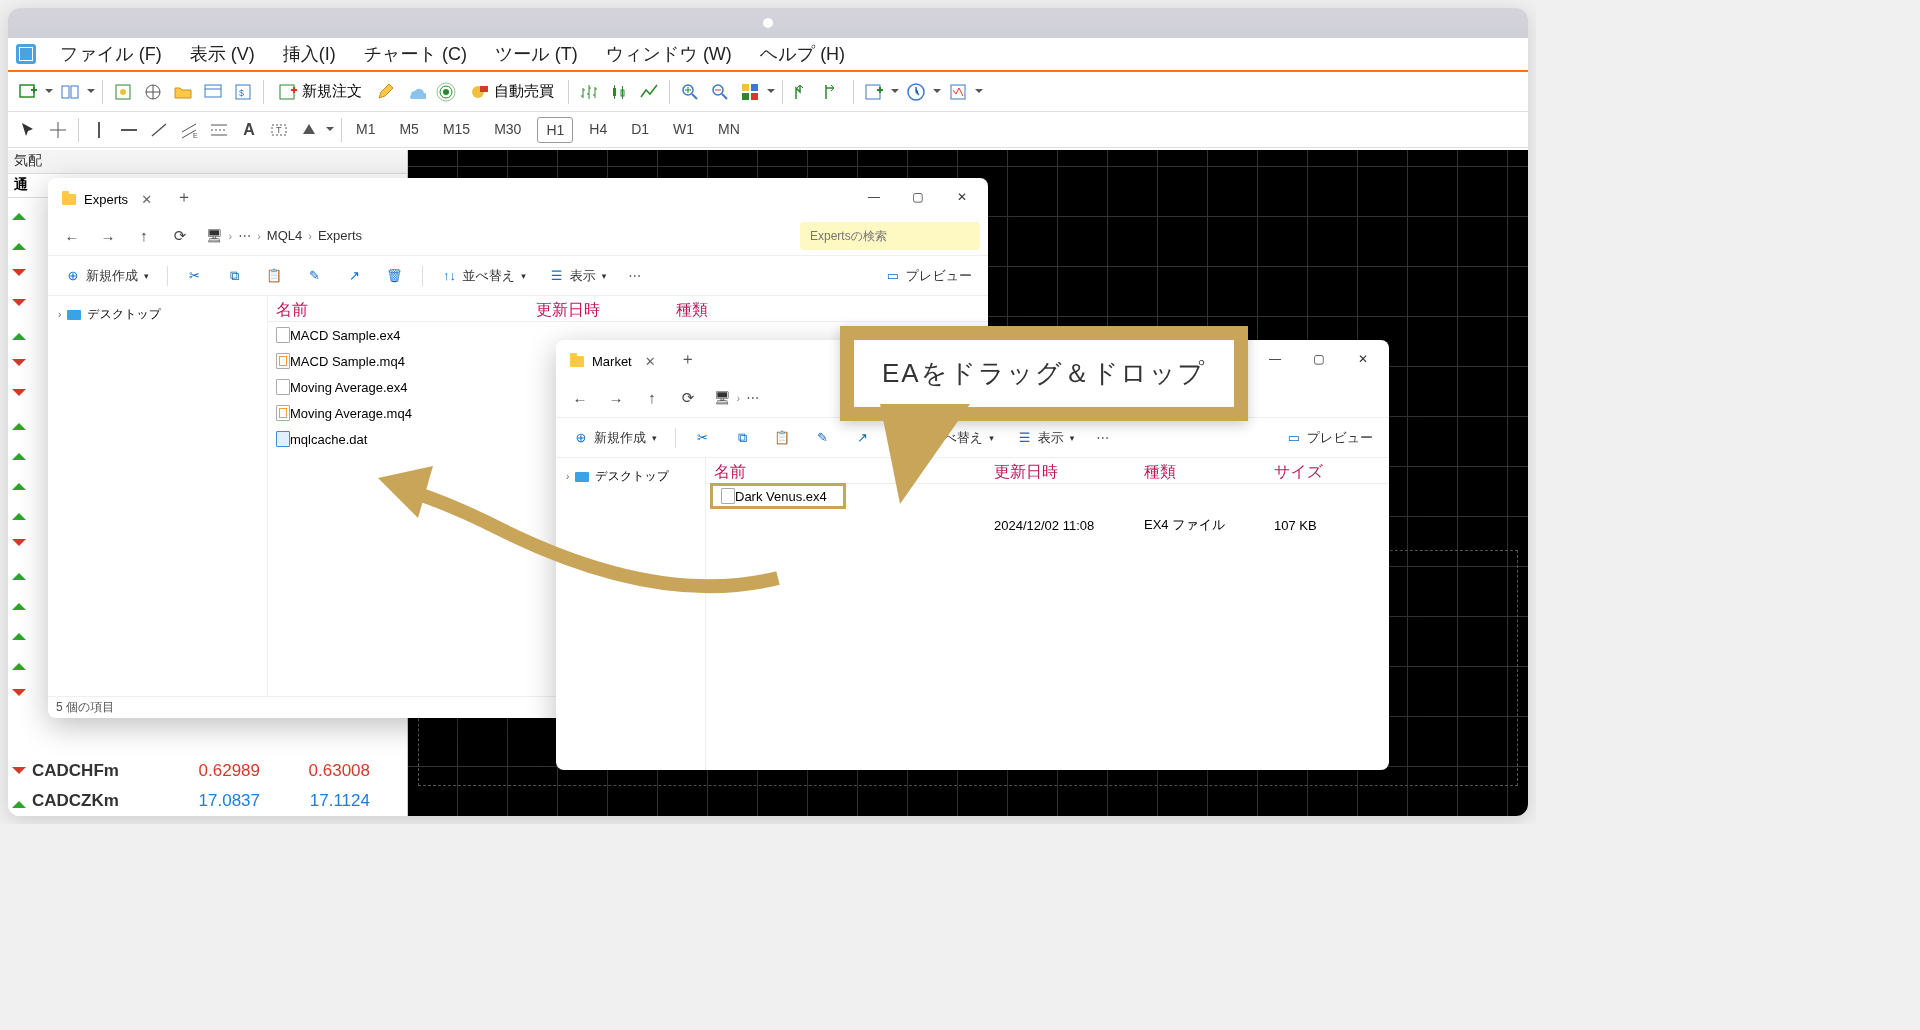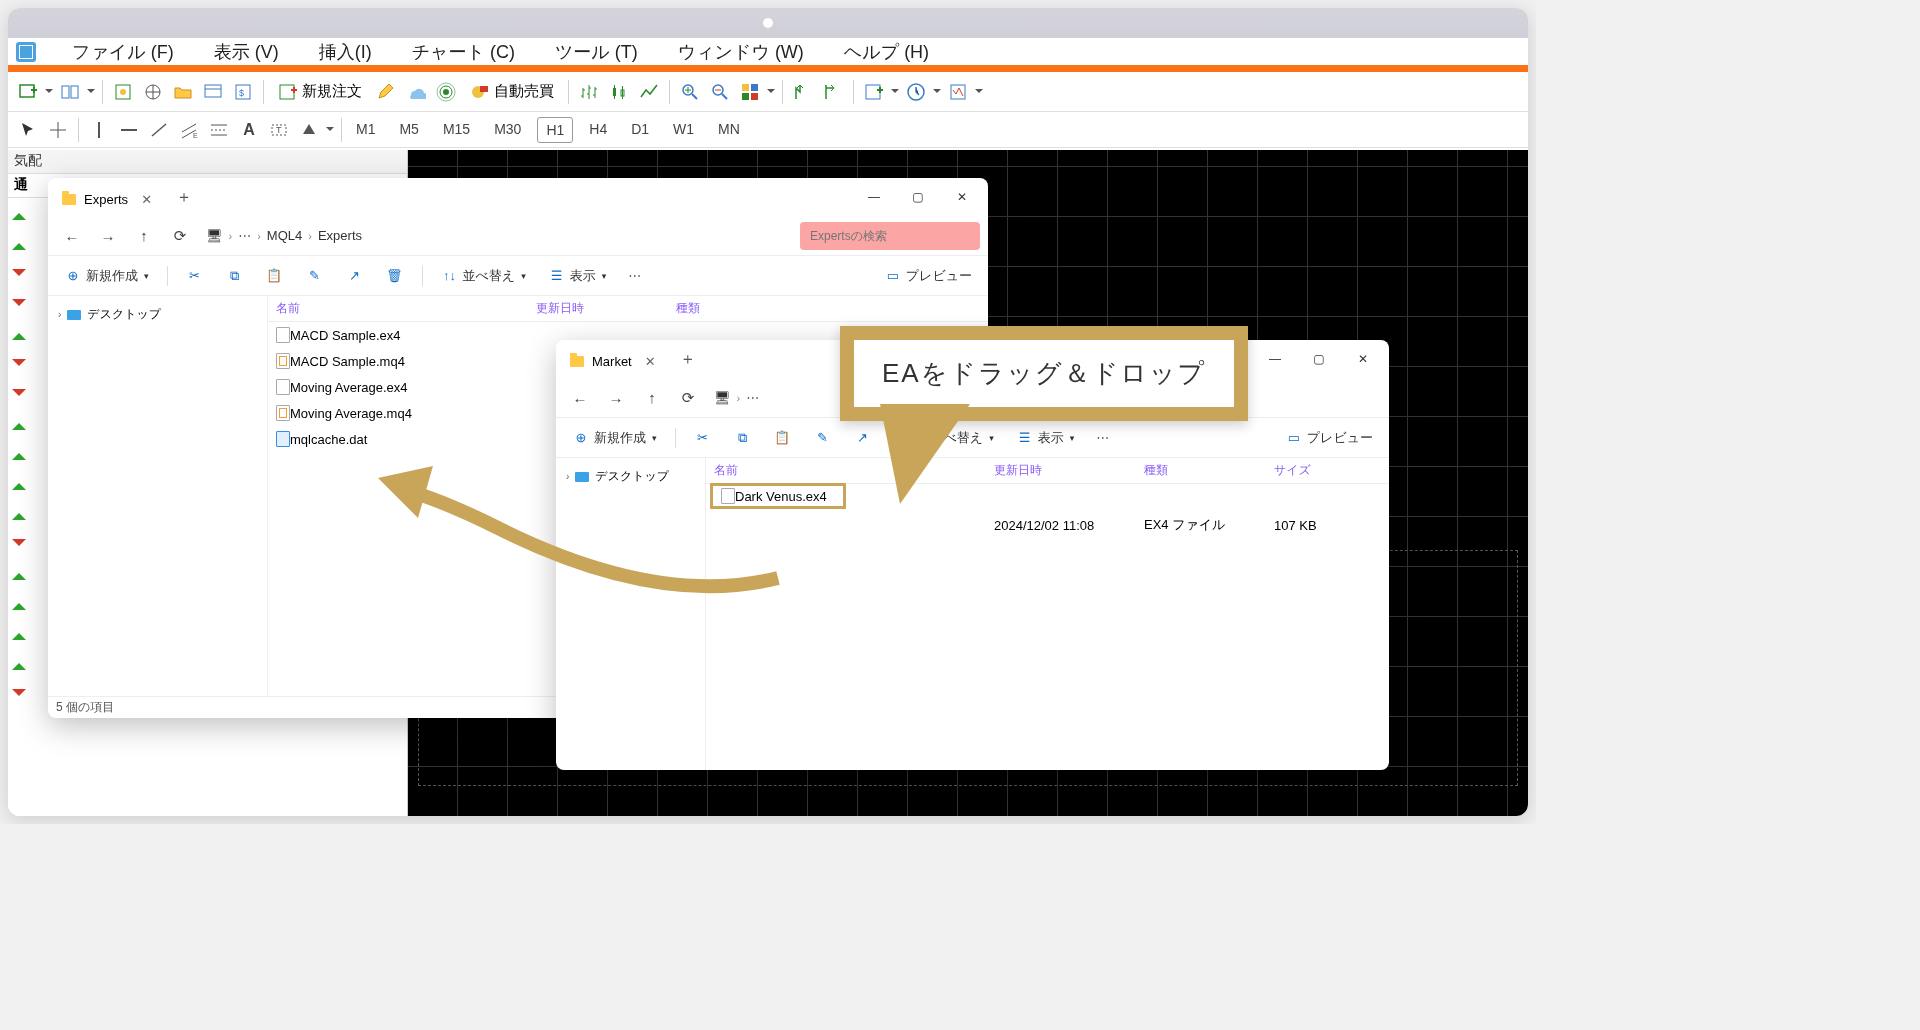--- a/index.html
+++ b/index.html
@@ -5,21 +5,21 @@
 * { margin:0; padding:0; box-sizing:border-box; font-family:"Segoe UI","Yu Gothic UI",sans-serif; }
 body { background:#f0f0f0; width:1536px; height:824px; overflow:hidden; position:relative; }
 
 
 .chrome { position:absolute; left:8px; top:8px; width:1520px; height:808px; background:#fff; border-radius:12px; box-shadow:0 4px 20px rgba(0,0,0,.15); overflow:hidden; }
 .chrome-top { height:30px; background:linear-gradient(#d5d4dc,#cfcfd7); display:flex; align-items:center; justify-content:center; }
 .chrome-dot { width:10px; height:10px; background:#fff; border-radius:50%; }
 
 
 .mt { position:absolute; left:0; top:30px; right:0; bottom:0; background:#fff; }
-.menubar { height:34px; display:flex; align-items:center; padding:0 8px; gap:16px; border-bottom:7px solid #f97316; }
+.menubar { height:34px; display:flex; align-items:center; padding:0 8px; gap:4px; border-bottom:2px solid #f97316; }
 .menubar .app-icon { width:20px; height:20px; background:#4aa3df; border-radius:3px; position:relative; margin-right:8px; }
 .menubar .app-icon::after{content:"";position:absolute;inset:3px;border:1px solid #fff;}
 .menu-item { padding:4px 12px; font-size:18px; cursor:pointer; color:#222; }
 
 .toolbar { height:40px; display:flex; align-items:center; padding:0 6px; gap:2px; border-bottom:1px solid #e0e0e0; }
 .tool-btn { width:28px; height:28px; display:flex; align-items:center; justify-content:center; border-radius:3px; cursor:pointer; position:relative; }
 .tool-btn svg{width:20px;height:20px;}
 .tool-wide { padding:0 8px; width:auto; font-size:15px; gap:4px;}
 .tool-sep { width:1px; height:24px; background:#d0d0d0; margin:0 4px; }
 .tool-drop { width:10px; display:flex; align-items:center; justify-content:center; }
@@ -56,34 +56,34 @@
 .exp-tab .folder-icon::before{content:"";position:absolute;top:-3px;left:0;width:7px;height:3px;background:#ffc847;border-radius:1px 1px 0 0;}
 .exp-tab .tab-x{position:absolute;right:8px;font-size:13px;color:#666;}
 .exp-newtab{padding:4px 8px;font-size:16px;color:#555;margin-left:8px;}
 .exp-winbtns{margin-left:auto;display:flex;}
 .exp-winbtn{width:44px;height:30px;display:flex;align-items:center;justify-content:center;font-size:12px;color:#333;}
 
 .exp-nav { height:40px; display:flex; align-items:center; padding:0 8px; gap:4px; border-bottom:1px solid #eee;}
 .nav-btn { width:32px;height:32px;display:flex;align-items:center;justify-content:center;border-radius:4px;font-size:15px;color:#444;}
 .breadcrumb{display:flex;align-items:center;gap:6px;font-size:13px;color:#333;padding:0 6px;}
 .breadcrumb .bc-sep{color:#888;font-size:11px;}
-.exp-search{margin-left:auto;height:28px;width:180px;border:none;background:#fca5a5;border-radius:4px;padding:0 10px;font-size:12px;color:#666;}
+.exp-search{margin-left:auto;height:28px;width:180px;border:none;background:#fef9c3;border-radius:4px;padding:0 10px;font-size:12px;color:#666;}
 
 .exp-cmd { height:40px; display:flex; align-items:center; padding:0 8px; gap:6px; border-bottom:1px solid #eee;}
 .cmd-btn{display:flex;align-items:center;gap:4px;padding:4px 8px;font-size:13px;color:#333;border-radius:4px;}
 .cmd-icon{width:18px;height:18px;display:flex;align-items:center;justify-content:center;color:#0d6cc9;}
 .cmd-sep{width:1px;height:20px;background:#ddd;margin:0 4px;}
 
 .exp-body { flex:1; display:flex; overflow:hidden;}
 .exp-side { width:220px; border-right:1px solid #eee; padding:6px 0;}
 .side-item{display:flex;align-items:center;gap:6px;padding:4px 10px;font-size:12px;}
 .side-item .chev{font-size:10px;color:#666;}
 .side-item .dsk-icon{width:14px;height:10px;background:#3aa3e8;border-radius:1px;}
 .exp-main { flex:1; display:flex; flex-direction:column;}
-.col-headers{height:26px;display:flex;font-size:12px;color:#8b5cf6;border-bottom:1px solid #eee;padding:0;}
+.col-headers{height:26px;display:flex;font-size:16px;color:#be185d;border-bottom:1px solid #eee;padding:0;}
 .col-headers div{padding:4px 8px;}
 .file-row{height:26px;display:flex;align-items:center;font-size:13px;padding:0 8px;gap:0;}
 .file-row.highlight{background:#fff;border:3px solid #c9a55a;margin:-1px 4px;}
 .file-icon{width:14px;height:16px;border:1px solid #aaa;border-radius:1px;position:relative;}
 .file-icon.mq::after{content:"";position:absolute;inset:2px;border:1px solid #f0a030;}
 .file-icon.dat{border-color:#3a8de0;background:#e0f0ff;}
 .exp-status{height:22px;font-size:12px;color:#555;padding:2px 8px;border-top:1px solid #eee;}
 
 
 .callout{position:absolute;background:#c9a55a;padding:14px;box-shadow:0 4px 12px rgba(0,0,0,.2);margin-top:40px;}
@@ -423,20 +423,38 @@
           </div>
           <div class="mkt-row">
             <div class="arrow-cell">
               <div class="arw-up"></div>
             </div>
           </div>
           <div class="mkt-row">
             <div class="arrow-cell">
               <div class="arw-dn"></div>
             </div>
+          </div>
+        </div>
+    <div id="mkt-rows" style="position:absolute;bottom:0;left:0;right:0;">
+          <div class="mkt-row">
+            <div class="arrow-cell">
+              <div class="arw-dn"></div>
+            </div>
+  <div class="sym">CADCHFm</div>
+  <div class="bid down">0.62989</div>
+  <div class="ask down">0.63008</div>
+          </div>
+          <div class="mkt-row">
+            <div class="arrow-cell">
+              <div class="arw-up"></div>
+            </div>
+  <div class="sym">CADCZKm</div>
+  <div class="bid up">17.0837</div>
+  <div class="ask up">17.1124</div>
           </div>
         </div>
   </div>
 
   <div class="chart-area">
     <div class="chart-grid"></div>
     <div class="chart-dash"></div>
   </div>
  </div>
 

